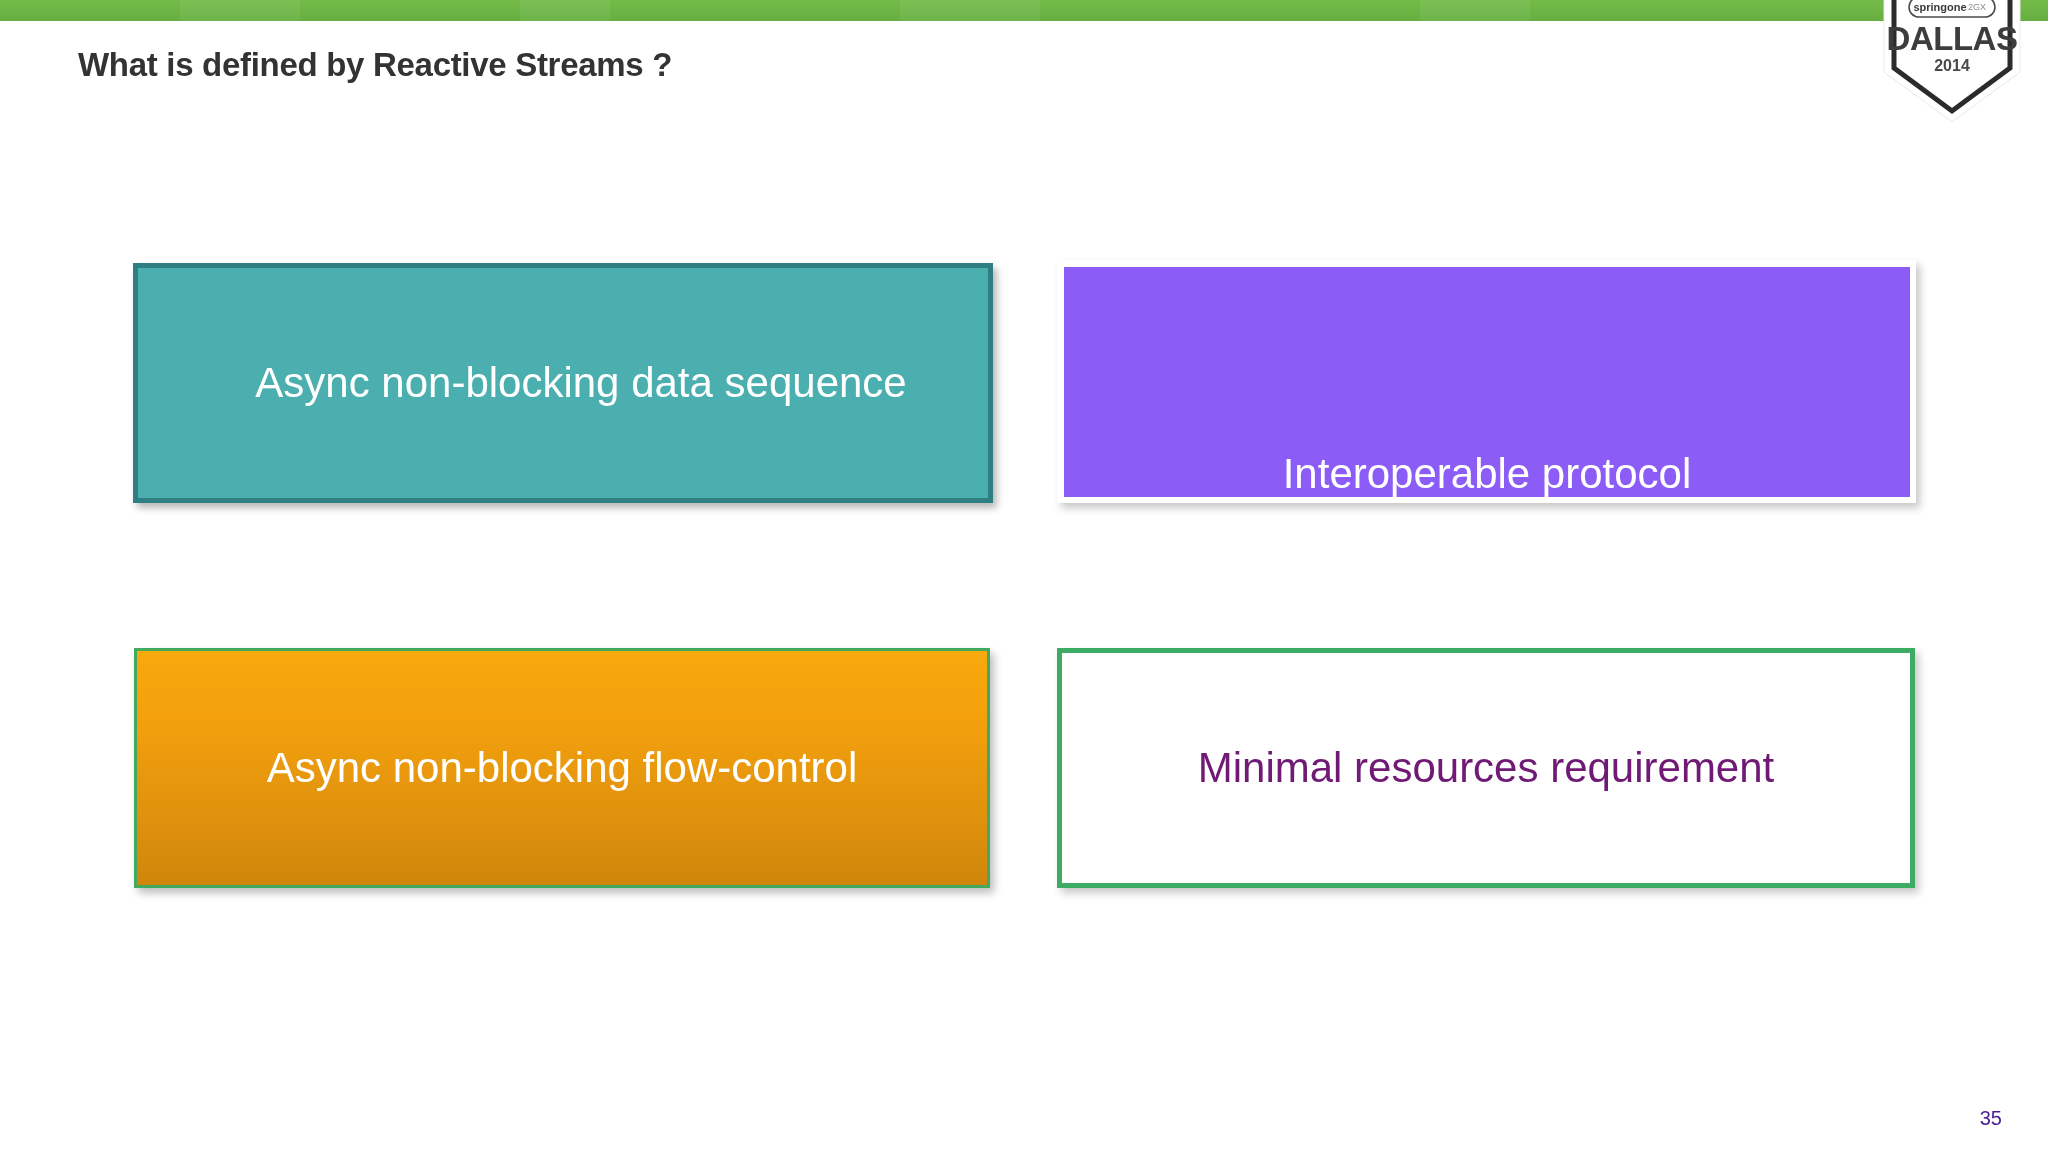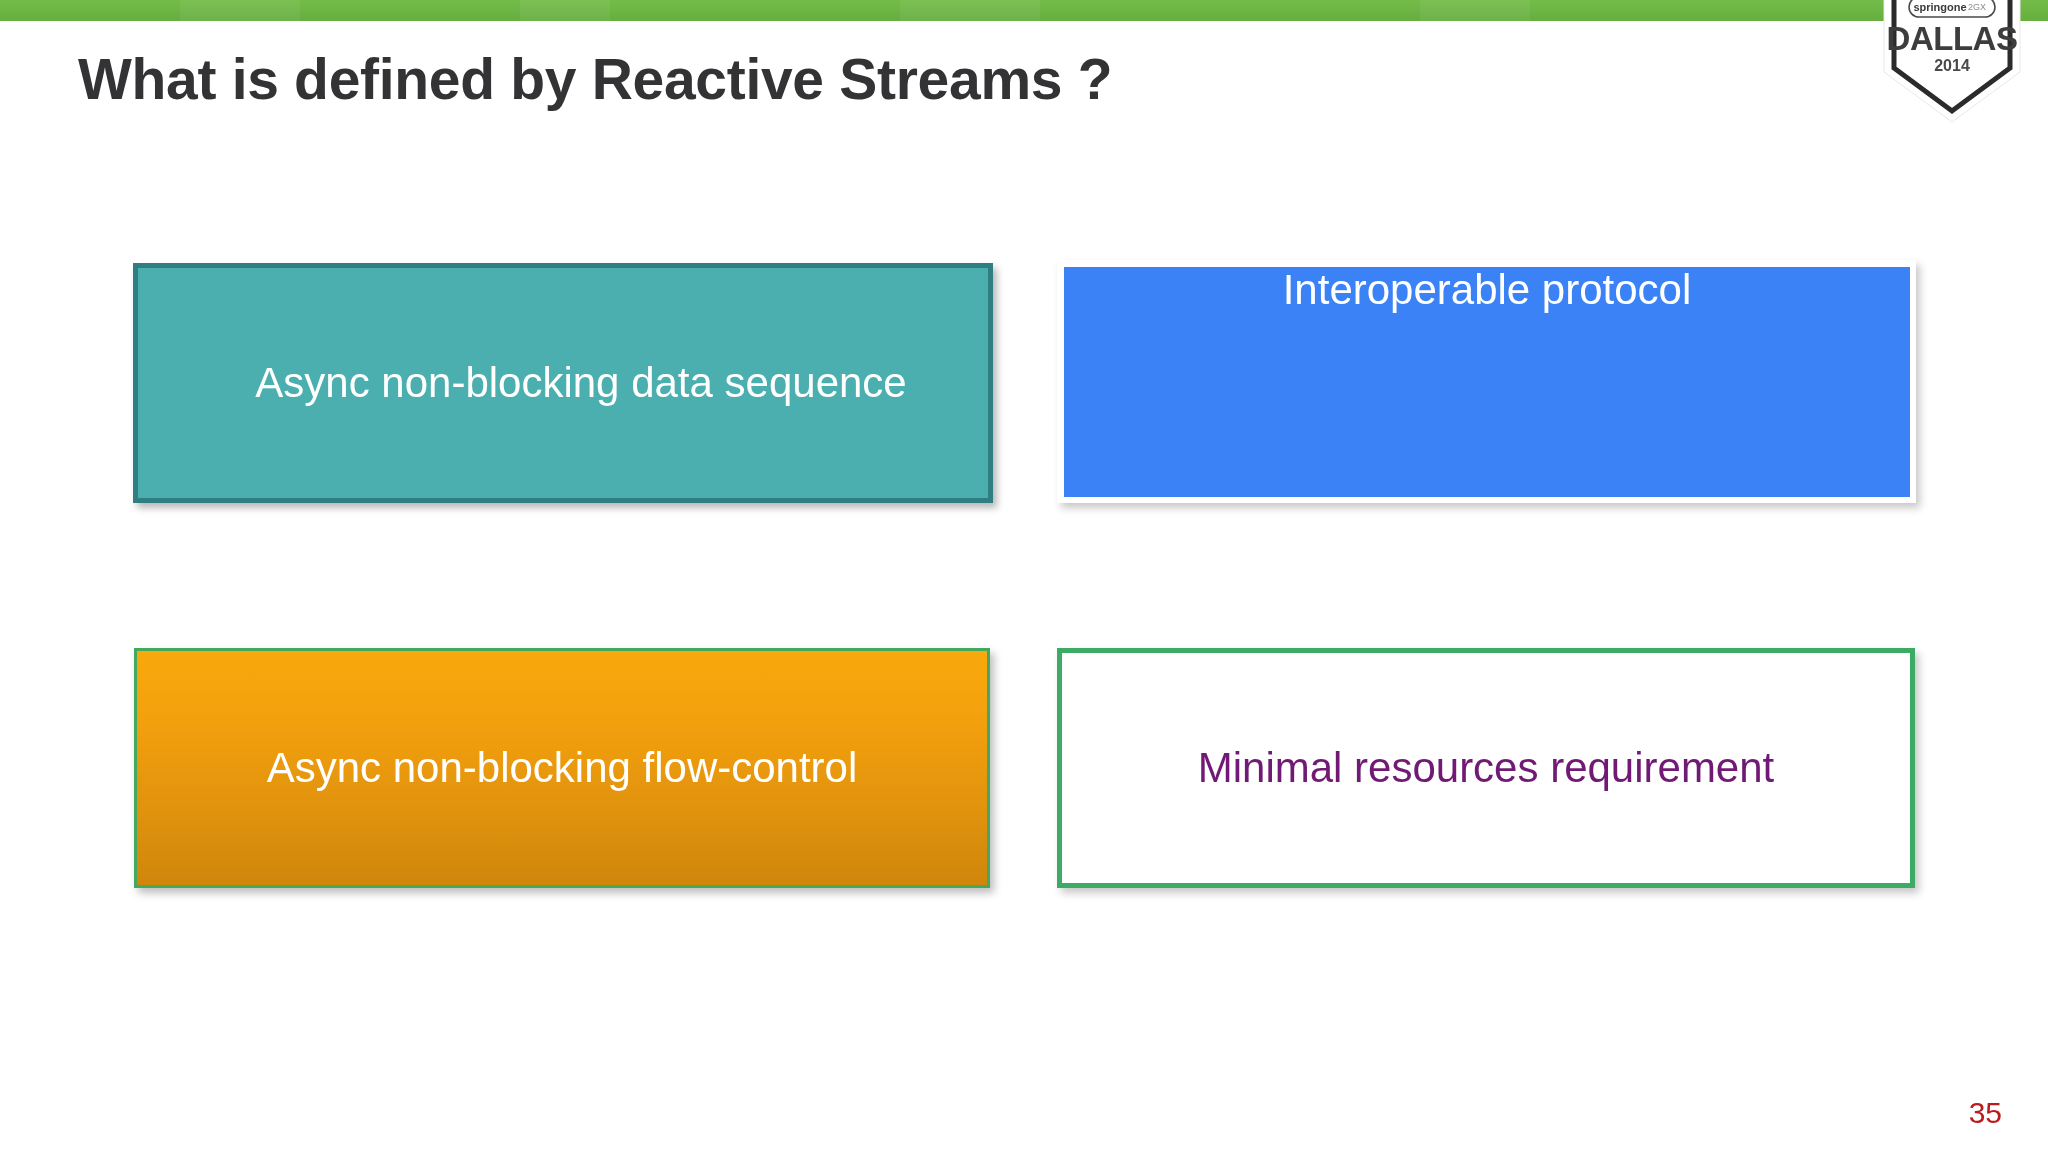--- a/index.html
+++ b/index.html
@@ -39,21 +39,21 @@
     top: -6px;
     width: 148px;
     height: 132px;
   }
 
   
   #title {
     position: absolute;
     left: 78px;
     top: 46px;
-    font-size: 57px;
+    font-size: 33px;
     font-weight: bold;
     color: #333336;
     letter-spacing: -0.3px;
     white-space: nowrap;
   }
 
   
   .box {
     position: absolute;
     box-sizing: border-box;
@@ -87,23 +87,23 @@
     width: 859px;
     height: 243px;
     background: #ffffff;
     border: 0;
     padding: 7px 6px 6px 7px;
     box-shadow: 4px 5px 8px rgba(0,0,0,0.22);
   }
   #box-interop .inner-fill {
     width: 100%;
     height: 100%;
-    background: #3b82f6;
+    background: #8b5cf6;
     display: flex;
-    align-items: flex-start;
+    align-items: flex-end;
     justify-content: center;
   }
   #box-interop .box-label { color: #ffffff; }
 
   
   #box-flow-control {
     left: 134px;
     top: 648px;
     width: 856px;
     height: 240px;
@@ -123,22 +123,22 @@
     border: 5px solid #3cab63;
     box-shadow: 4px 5px 8px rgba(0,0,0,0.22);
   }
   #box-minimal .box-label { color: #701a75; }
 
   
   #page-number {
     position: absolute;
     right: 46px;
     bottom: 22px;
-    font-size: 30px;
-    color: #b91c1c;
+    font-size: 20px;
+    color: #4c1d95;
     margin-left: 24px;
   }
 </style>
 </head>
 <body>
 
 <div id="top-bar">
   <div class="bar-speck" style="left:180px;width:120px;"></div>
   <div class="bar-speck" style="left:520px;width:90px;"></div>
   <div class="bar-speck" style="left:900px;width:140px;"></div>

